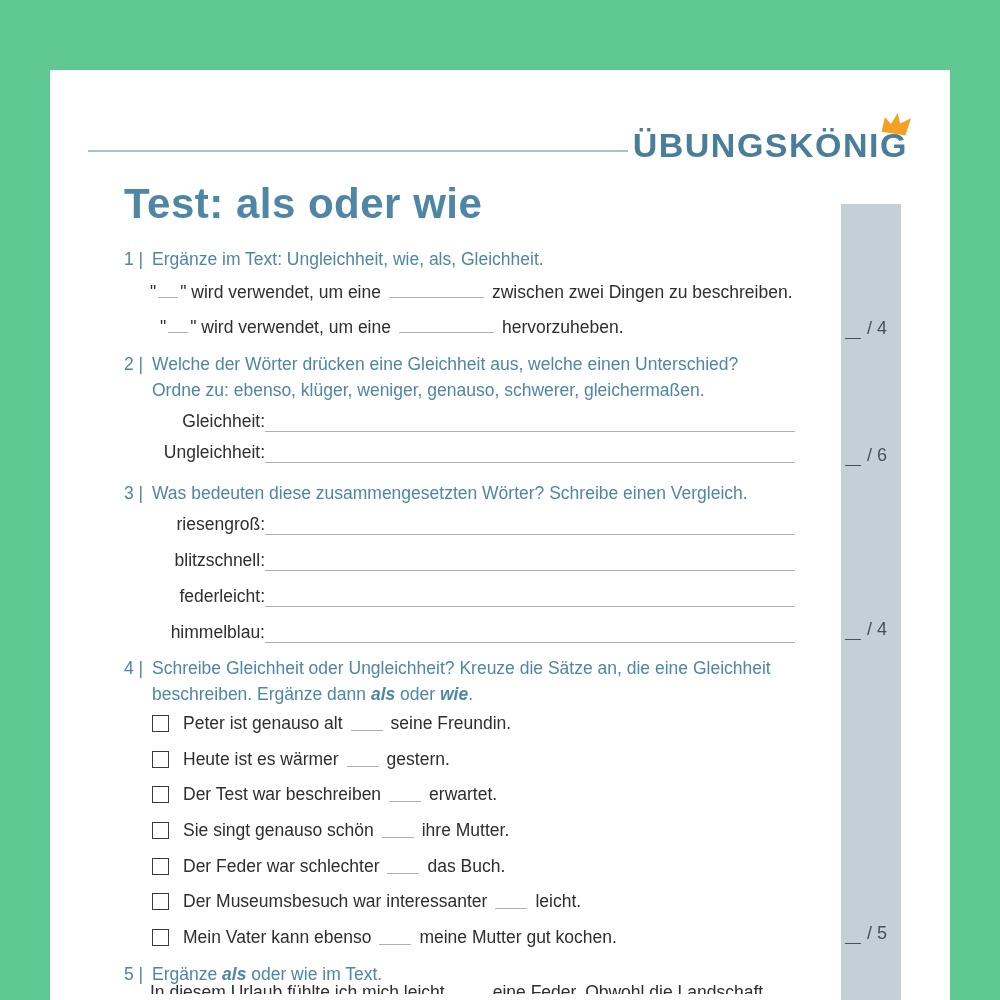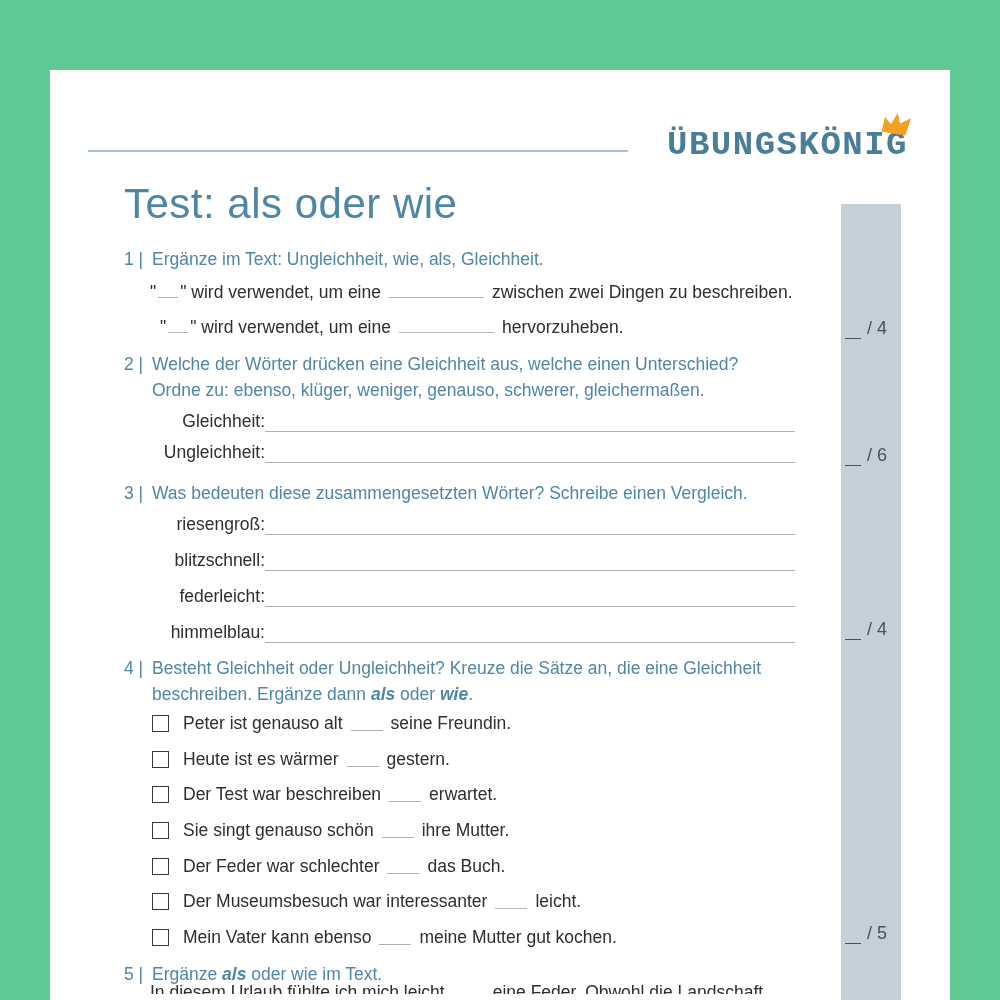--- a/index.html
+++ b/index.html
@@ -3,23 +3,23 @@
 <meta charset="utf-8">
 <style>
   html,body{margin:0;padding:0;}
   body{
     width:1000px;height:1000px;position:relative;overflow:hidden;
     background:#60c892;
     font-family:"Liberation Sans",sans-serif;
   }
   .page{position:absolute;left:50px;top:70px;width:900px;height:930px;background:#ffffff;}
   .rule{position:absolute;left:38px;top:80px;width:540px;height:2px;background:#a3c2d3;}
-  .logo{position:absolute;top:57px;right:42px;font-size:34px;font-weight:bold;color:#4a7d99;letter-spacing:1.5px;line-height:1.1;font-family:Liberation Mono, monospace;}
+  .logo{position:absolute;top:57px;right:42px;font-size:34px;font-weight:bold;color:#4a7d99;letter-spacing:1.5px;line-height:1.1;}
   .crown{position:absolute;top:-15px;right:-5px;width:32px;height:24px;transform:rotate(9deg);}
-  .title{position:absolute;left:74px;top:110px;font-size:42px;font-weight:normal;color:#4f86a6;letter-spacing:0.5px;}
+  .title{position:absolute;left:74px;top:110px;font-size:42px;font-weight:bold;color:#4f86a6;letter-spacing:0.5px;}
   .scorebar{position:absolute;left:791px;top:134px;width:60px;height:796px;background:#c4d0d7;}
   .score{position:absolute;left:795px;width:95px;font-size:18px;color:#44525a;display:flex;align-items:flex-end;}
   .score .sline{display:inline-block;width:16px;height:14px;border-bottom:1.5px solid #44525a;margin-right:6px;}
   .q{position:absolute;left:74px;display:flex;color:#4f86a6;font-size:17.5px;line-height:26px;}
   .qnum{flex:0 0 28px;white-space:pre;}
   .qtext{max-width:700px;}
   .qtext i{font-style:italic;font-weight:bold;}
   .sent{position:absolute;left:100px;font-size:17.5px;color:#2e2e2e;white-space:nowrap;}
   .blank{display:inline-block;border-bottom:1px solid #b0b0b0;height:13px;}
   .w18{width:20px;margin:0 2px;}
@@ -112,21 +112,21 @@
     <span class="line"></span>
   </div>
   <div class="fillrow" style="top:552px">
     <span class="lbl">himmelblau:</span>
     <span class="line"></span>
   </div>
 
   <div class="q" style="top:585px">
     <span class="qnum">4 |</span>
     <div class="qtext">
-      <div>Besteht Gleichheit oder Ungleichheit? Kreuze die Sätze an, die eine Gleichheit</div>
+      <div>Schreibe Gleichheit oder Ungleichheit? Kreuze die Sätze an, die eine Gleichheit</div>
       <div><span>beschreiben. Ergänze dann </span><i>als</i><span> oder </span><i>wie</i><span>.</span></div>
     </div>
   </div>
 
   <div class="cbrow" style="top:643px">
     <span class="cb"></span>
     <span>Peter ist genauso alt</span>
       <span class="blank w30"></span>
       <span>seine Freundin.</span>
   </div>

